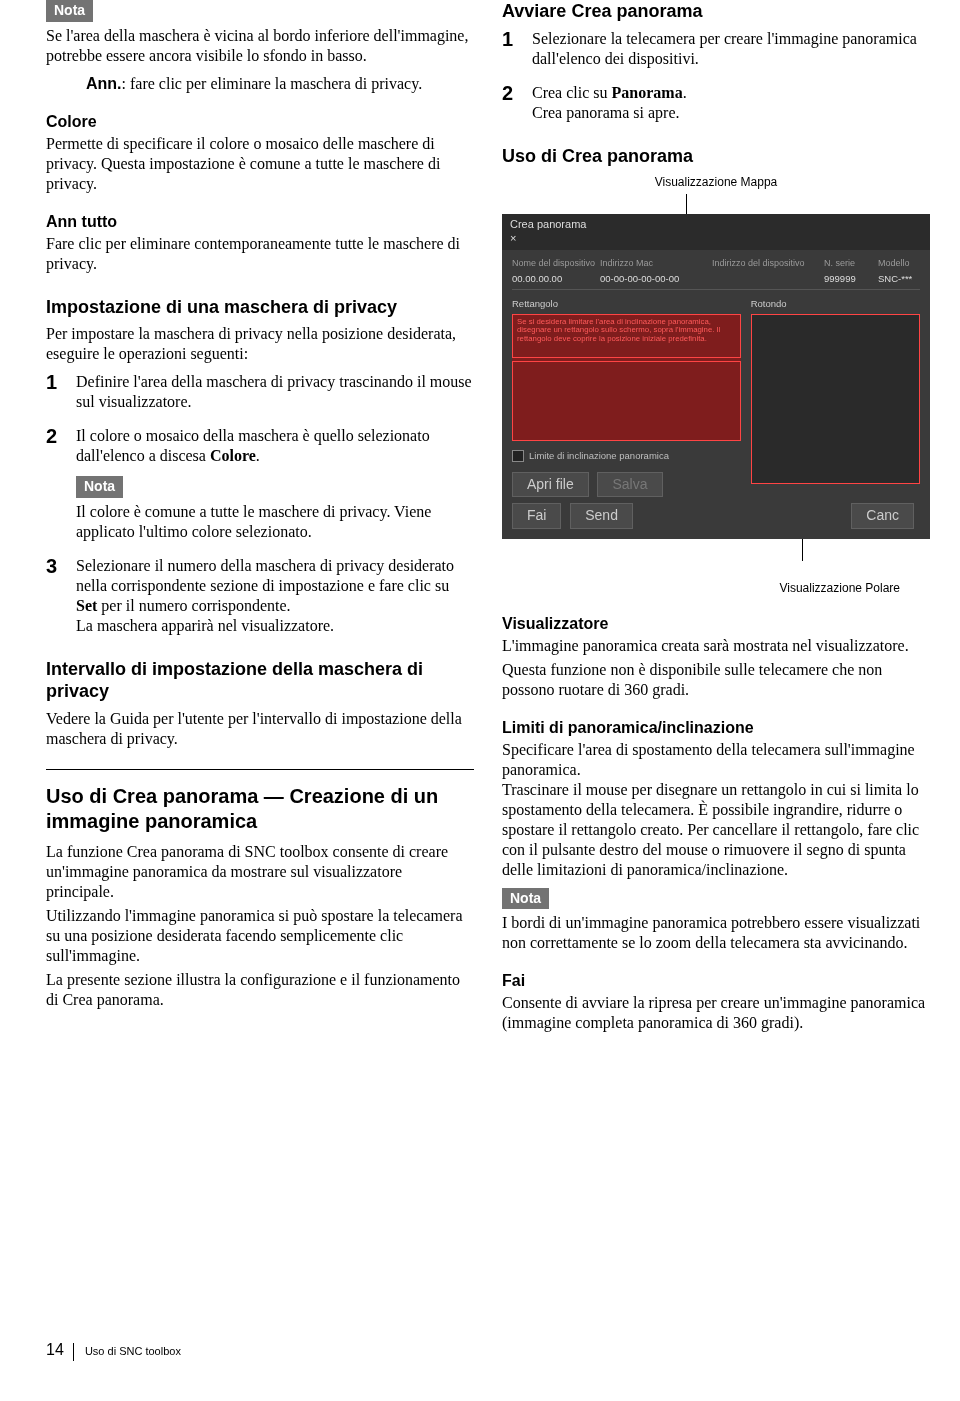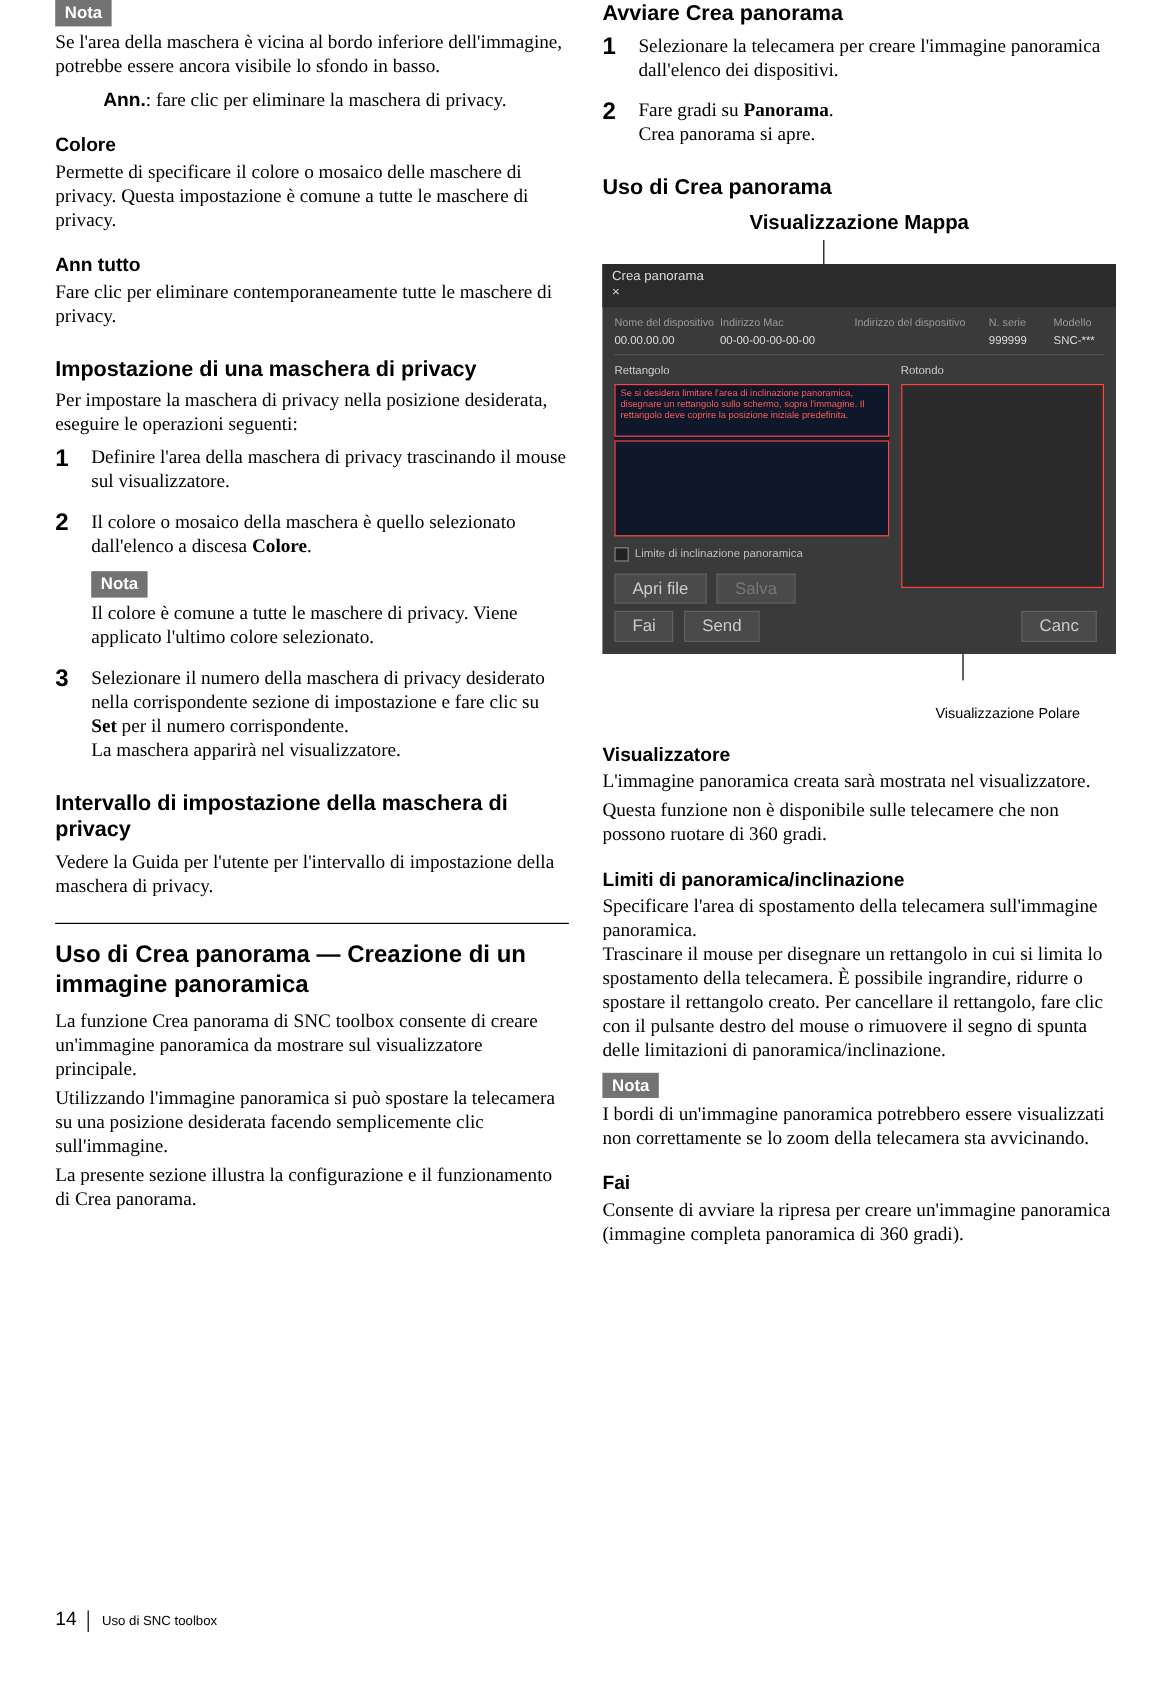--- a/index.html
+++ b/index.html
@@ -94,24 +94,23 @@
     display:inline-block; border-left:1.5px solid #000; height:18px; vertical-align:middle; margin-right:8px;
   }
 
   
   .dlg-wrap {
     font-family: Arial, Helvetica, sans-serif;
     break-inside: avoid;
     margin: 8px 0 10px 0;
   }
   .dlg-cap-top {
-    font-size: 17px;
+    font-size: 12px;
     text-align: center;
     margin-bottom: 4px;
-    font-weight: bold;
   }
   .dlg-cap-bot {
     font-size: 12px;
     text-align: right;
     margin-top: 20px;
     padding-right: 30px;
   }
   .leader-top {
     margin: 0 auto 0 auto;
     width: 1px;
@@ -153,21 +152,21 @@
     border-bottom: 1px solid #555;
     padding-bottom: 4px;
   }
   .dlg-areas {
     display:flex; gap:10px; margin-top:8px;
   }
   .area { flex:1; position:relative; }
   .area-lbl { font-size:9.5px; color:#ccc; margin-bottom:4px; }
   .rect-box {
     height:126px;
-    background:#0f172a;
+    background:#7f1d1d;
     position:relative;
   }
   .rect-red1 {
     border:1px solid #ff4444;
     height:36px;
     padding:3px 4px;
     color:#ff5a5a;
     font-size:7.8px;
     line-height:1.15;
   }
@@ -263,21 +262,21 @@
 
   <div class="h-bold-lg" style="margin-top:0;">Avviare Crea panorama</div>
 
   <ol class="steps">
     <li>
       <span class="num">1</span>
       <span>Selezionare la telecamera per creare l'immagine panoramica dall'elenco dei dispositivi.</span>
     </li>
     <li>
       <span class="num">2</span>
-      <span>Fare gradi su </span><b>Panorama</b><span>.</span>
+      <span>Crea clic su </span><b>Panorama</b><span>.</span>
       <div>Crea panorama si apre.</div>
     </li>
   </ol>
 
   <div class="h-bold-lg">Uso di Crea panorama</div>
 
   <div class="dlg-wrap keep">
     <div class="dlg-cap-top">Visualizzazione Mappa</div>
     <div class="leader-top"></div>
     <div class="dlg">

